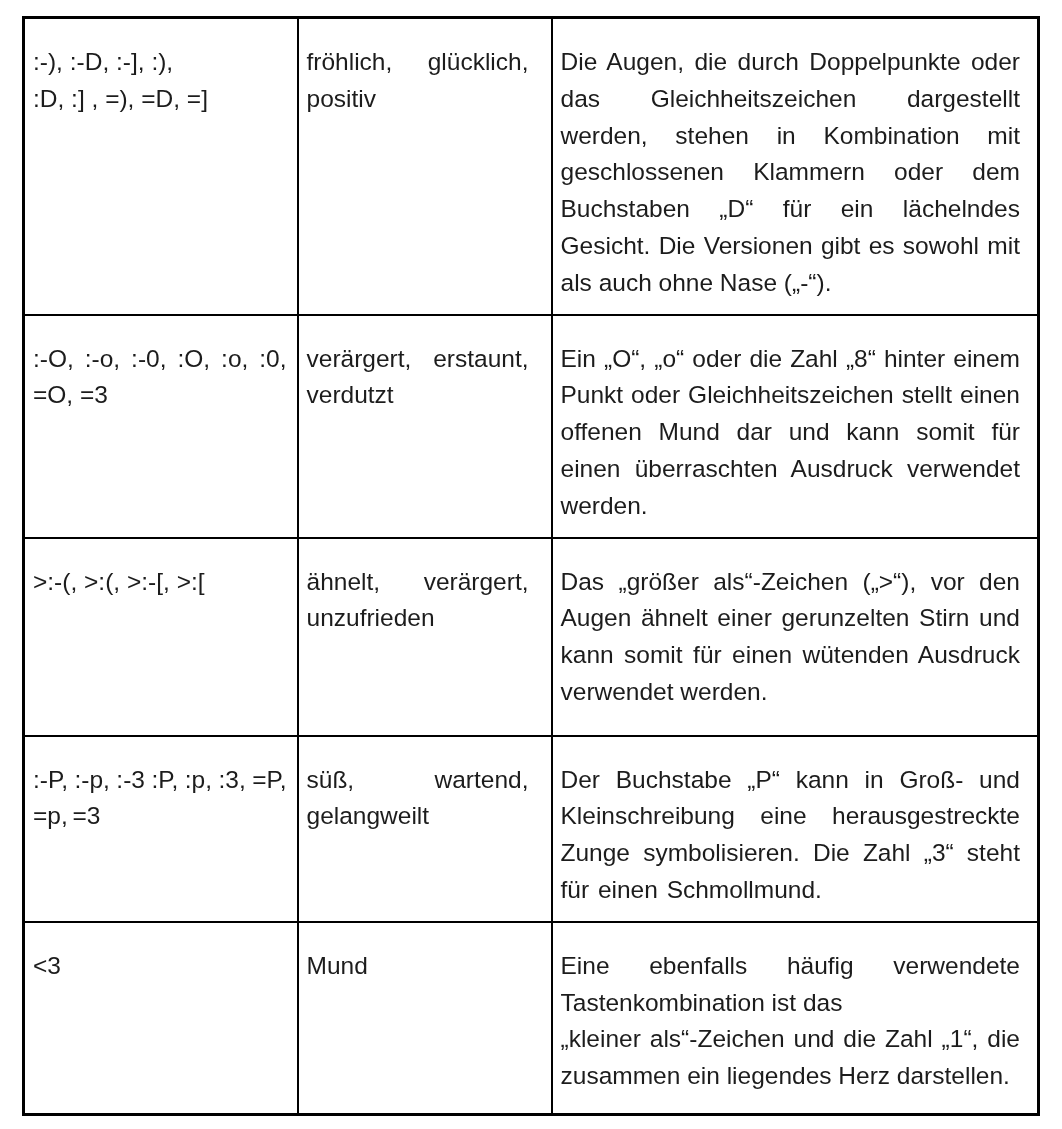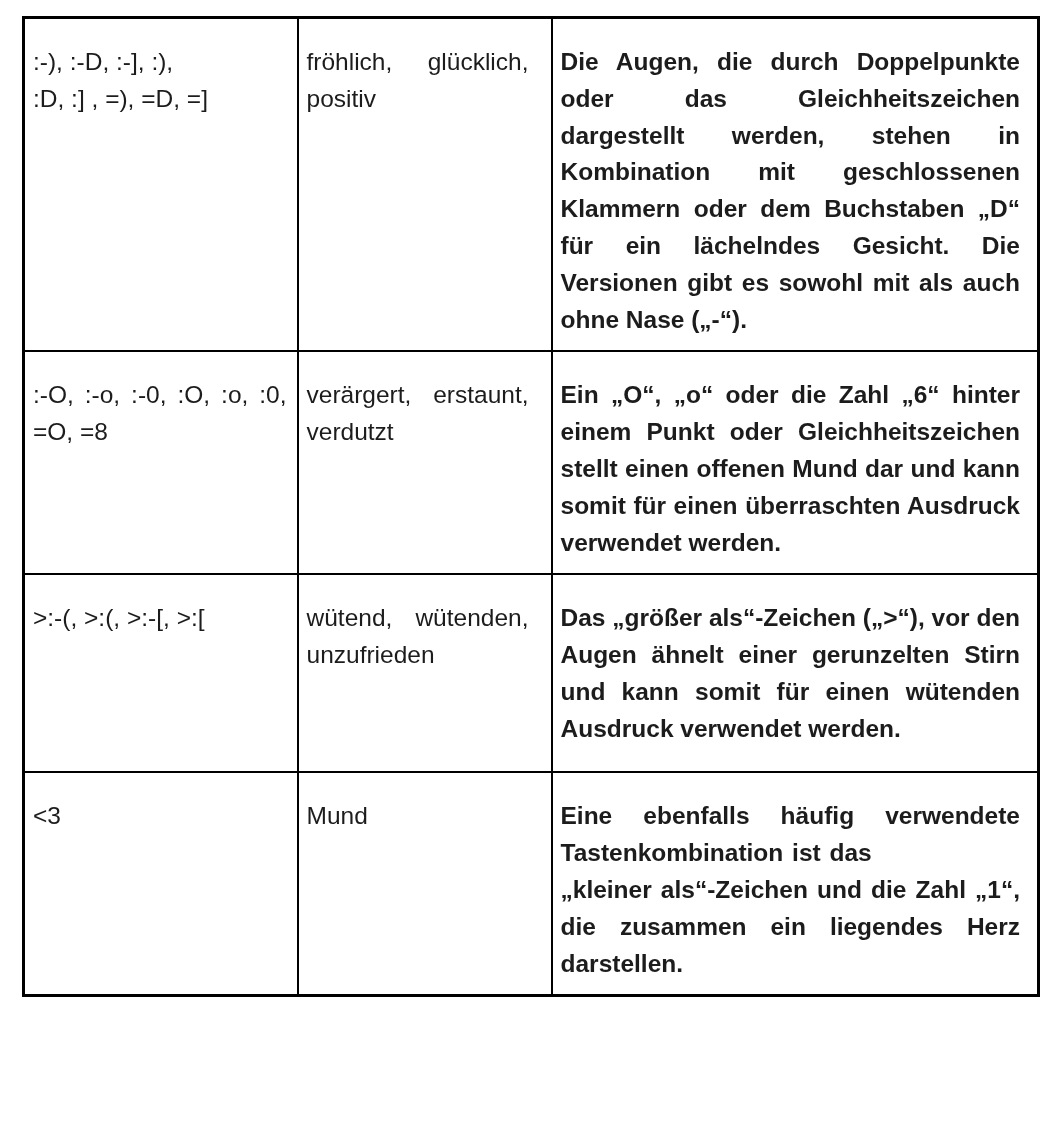--- a/index.html
+++ b/index.html
@@ -35,21 +35,21 @@
     text-align: justify;
     white-space: pre-line;
     padding: 25px 10px 12px 8px;
     font-size: 24.5px;
     line-height: 36.8px;
     color: #1c1c1c;
     letter-spacing: 0;
     overflow: hidden;
   }
   td:nth-child(2) { padding-right: 22px; }
-  td:nth-child(3) { padding-right: 17px; font-weight: bold; }
+  td:nth-child(3) { padding-right: 17px; }
   
   tr:nth-child(1) { height: 297px; }
   tr:nth-child(2) { height: 220px; }
   tr:nth-child(3) { height: 198px; }
   tr:nth-child(4) { height: 186px; }
   tr:nth-child(5) { height: 193px; }
   
   tr:nth-child(4) td:nth-child(1) { word-spacing: -2px; }
   tr:nth-child(4) td:nth-child(3) { word-spacing: 2px; }
 </style>
@@ -64,28 +64,33 @@
       <col class="c3">
     </colgroup>
     <tbody>
       <tr>
         <td>:-), :-D, :-], :),
 :D, :] , =), =D, =]</td>
         <td>fröhlich, glücklich, positiv</td>
         <td>Die Augen, die durch Doppelpunkte oder das Gleichheitszeichen dargestellt werden, stehen in Kombination mit geschlossenen Klammern oder dem Buchstaben „D“ für ein lächelndes Gesicht. Die Versionen gibt es sowohl mit als auch ohne Nase („-“).</td>
       </tr>
       <tr>
-        <td>:-O, :-o, :-0, :O, :o, :0, =O, =8</td>
+        <td>:-O, :-o, :-0, :O, :o, :0, =O, =3</td>
         <td>verärgert, erstaunt, verdutzt</td>
-        <td>Ein „O“, „o“ oder die Zahl „6“ hinter einem Punkt oder Gleichheitszeichen stellt einen offenen Mund dar und kann somit für einen überraschten Ausdruck verwendet werden.</td>
+        <td>Ein „O“, „o“ oder die Zahl „8“ hinter einem Punkt oder Gleichheitszeichen stellt einen offenen Mund dar und kann somit für einen überraschten Ausdruck verwendet werden.</td>
       </tr>
       <tr>
         <td>&gt;:-(, &gt;:(, &gt;:-[, &gt;:[</td>
-        <td>wütend, wütenden, unzufrieden</td>
+        <td>ähnelt, verärgert, unzufrieden</td>
         <td>Das „größer als“-Zeichen („&gt;“), vor den Augen ähnelt einer gerunzelten Stirn und kann somit für einen wütenden Ausdruck verwendet werden.</td>
+      </tr>
+      <tr>
+        <td>:-P, :-p, :-3 :P, :p, :3, =P, =p, =3</td>
+        <td>süß, wartend, gelangweilt</td>
+        <td>Der Buchstabe „P“ kann in Groß- und Kleinschreibung eine herausgestreckte Zunge symbolisieren. Die Zahl „3“ steht für einen Schmollmund.</td>
       </tr>
       <tr>
         <td>&lt;3</td>
         <td>Mund</td>
         <td>Eine ebenfalls häufig verwendete Tastenkombination ist das
 „kleiner als“-Zeichen und die Zahl „1“, die zusammen ein liegendes Herz darstellen.</td>
       </tr>
     </tbody>
   </table>
 </div>

